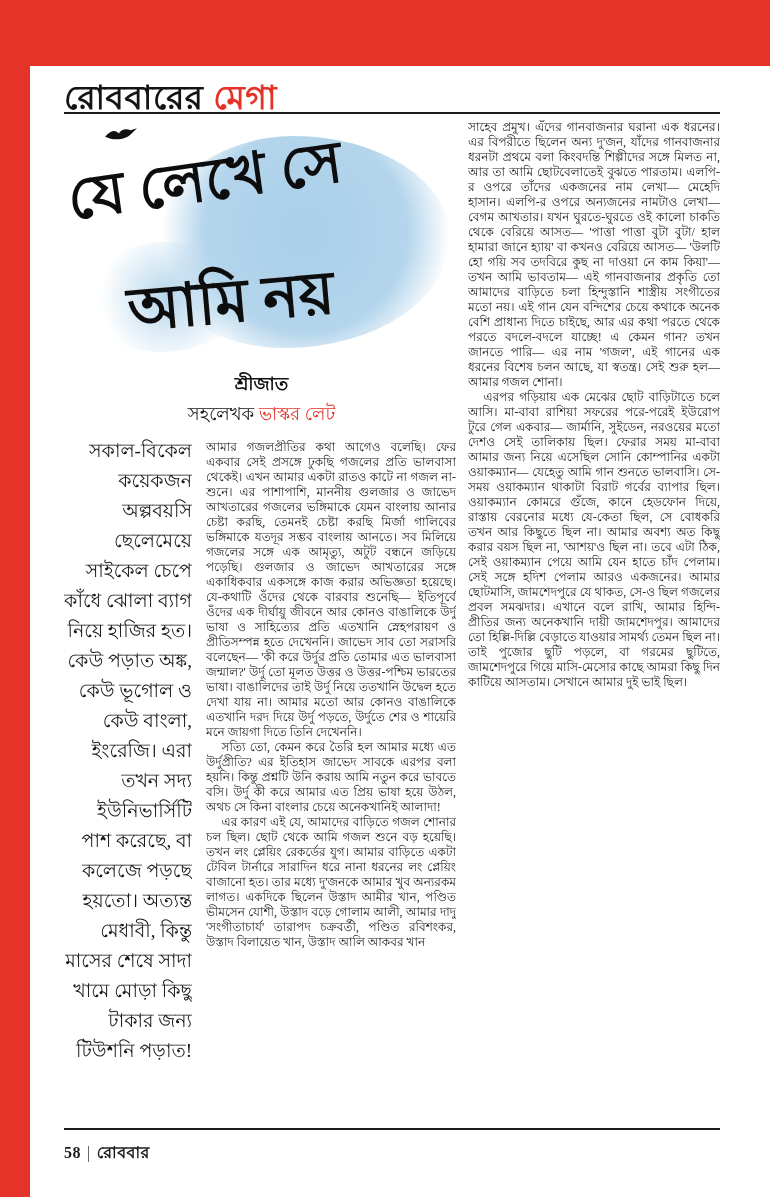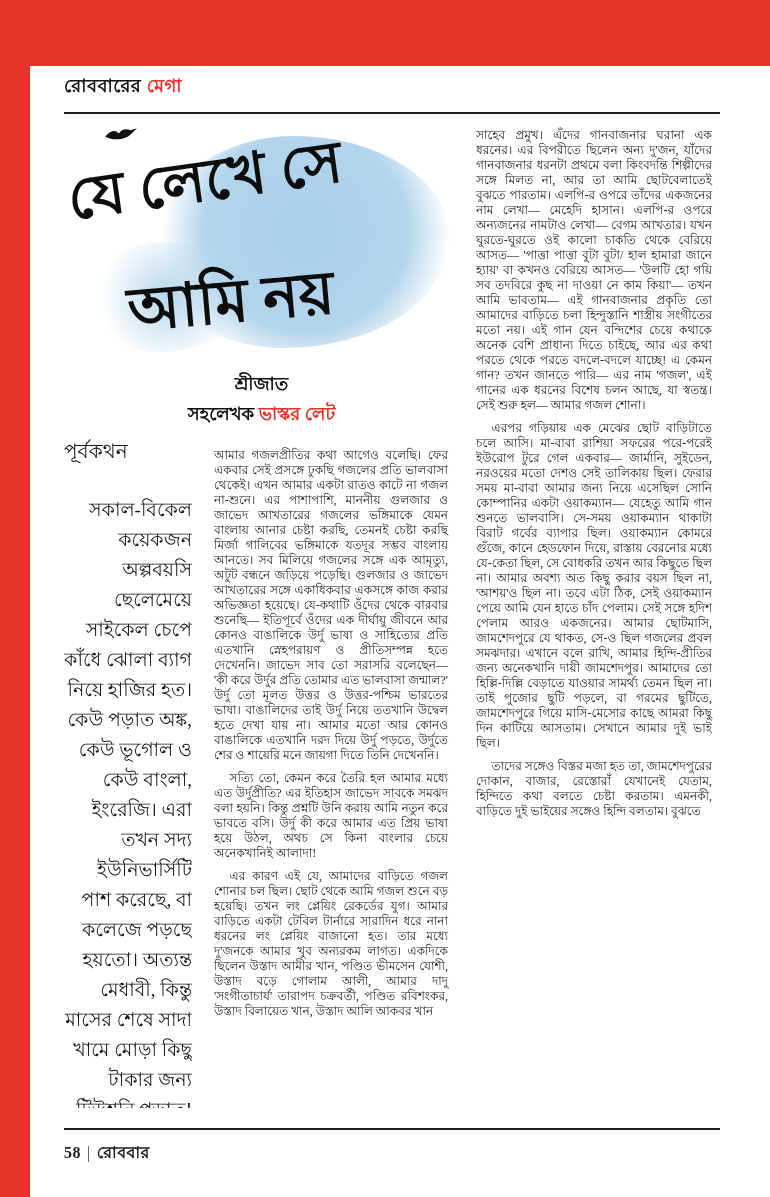--- a/index.html
+++ b/index.html
@@ -10,21 +10,21 @@
     color:#141414;
     position:relative;
     overflow:hidden;
   }
   .band-top{position:absolute;left:0;top:0;width:770px;height:66px;background:#e63329;}
   .band-left{position:absolute;left:0;top:0;width:30px;height:1197px;background:#e63329;}
 
   .masthead{
     position:absolute;left:64px;top:72px;width:656px;
     font-family:"Liberation Sans", sans-serif;
-    font-size:18px;font-weight:bold;letter-spacing:.5px;
+    font-size:33px;font-weight:bold;letter-spacing:.5px;
   }
   .masthead .red{color:#e63329;}
   .rule{position:absolute;left:64px;width:656px;height:2px;background:#1d1d1d;}
   .rule.header{top:112px;}
   .rule.footer{top:1128px;}
 
   .title-art{position:absolute;left:58px;top:122px;width:400px;height:246px;}
   .blob{position:absolute;border-radius:48% 52% 55% 45% / 55% 48% 52% 45%;}
   .blob.big{
     left:92px;top:14px;width:300px;height:212px;
@@ -39,30 +39,30 @@
     font-family:"Liberation Serif", serif;}
   .title-line.l1{left:4px;top:34px;font-size:58px;transform:rotate(-8deg);transform-origin:left top;}
   .title-line.l2{left:66px;top:142px;font-size:60px;transform:rotate(-5deg);transform-origin:left top;}
 
   .author{
     position:absolute;left:64px;top:370px;width:395px;text-align:center;
     font-size:18px;font-weight:bold;color:#111;
   }
   .cowriter{
     position:absolute;left:64px;top:400px;width:395px;text-align:center;
-    font-size:18px;font-weight:bold;color:#111;
+    font-size:18px;font-weight:normal;color:#111;
   }
   .cowriter .red{color:#e63329;}
 
   .intro-col{position:absolute;left:64px;top:436px;width:128px;height:672px;overflow:hidden;}
   .intro-head{font-size:20px;color:#161616;text-align:left;margin:0 0 26px 0;}
   .intro-body{font-size:19px;line-height:30px;text-align:right;color:#161616;}
 
   .body-col{position:absolute;font-size:12px;line-height:15px;text-align:justify;color:#1c1c1c;overflow:hidden;}
-  .body-col p{margin:8px;}
+  .body-col p{margin:0;}
   .body-col p + p{text-indent:1.3em;}
   .col-middle{left:206px;top:440px;width:250px;height:672px;}
   .col-right{left:468px;top:120px;width:252px;height:988px;}
 
   .folio{
     position:absolute;left:64px;top:1140px;
     font-size:16px;color:#1d1d1d;font-weight:bold;letter-spacing:.5px;
   }
   .folio .sep{font-weight:normal;padding:0 6px;color:#444;}
 </style>
@@ -90,32 +90,30 @@
   <div class="title-line l2">আমি নয়</div>
 </div>
 
 <div class="author">শ্রীজাত</div>
 <div class="cowriter">
   <span>সহলেখক</span>
   <span class="red">ভাস্কর লেট</span>
 </div>
 
 <div class="intro-col">
-  <p class="intro-head">পূর্বকথন</p>
   <div class="intro-body">সকাল-বিকেল কয়েকজন অল্পবয়সি ছেলেমেয়ে সাইকেল চেপে কাঁধে ঝোলা ব্যাগ নিয়ে হাজির হত। কেউ পড়াত অঙ্ক, কেউ ভূগোল ও কেউ বাংলা, ইংরেজি। এরা তখন সদ্য ইউনিভার্সিটি পাশ করেছে, বা কলেজে পড়ছে হয়তো। অত্যন্ত মেধাবী, কিন্তু মাসের শেষে সাদা খামে মোড়া কিছু টাকার জন্য টিউশনি পড়াত!</div>
 </div>
 
 <div class="body-col col-middle">
     <p>আমার গজলপ্রীতির কথা আগেও বলেছি। ফের একবার সেই প্রসঙ্গে ঢুকছি গজলের প্রতি ভালবাসা থেকেই। এখন আমার একটা রাতও কাটে না গজল না-শুনে। এর পাশাপাশি, মাননীয় গুলজার ও জাভেদ আখতারের গজলের ভঙ্গিমাকে যেমন বাংলায় আনার চেষ্টা করছি, তেমনই চেষ্টা করছি মির্জা গালিবের ভঙ্গিমাকে যতদূর সম্ভব বাংলায় আনতে। সব মিলিয়ে গজলের সঙ্গে এক আমৃত্যু, অটুট বন্ধনে জড়িয়ে পড়েছি। গুলজার ও জাভেদ আখতারের সঙ্গে একাধিকবার একসঙ্গে কাজ করার অভিজ্ঞতা হয়েছে। যে-কথাটি ওঁদের থেকে বারবার শুনেছি— ইতিপূর্বে ওঁদের এক দীর্ঘায়ু জীবনে আর কোনও বাঙালিকে উর্দু ভাষা ও সাহিত্যের প্রতি এতখানি স্নেহপরায়ণ ও প্রীতিসম্পন্ন হতে দেখেননি। জাভেদ সাব তো সরাসরি বলেছেন— 'কী করে উর্দুর প্রতি তোমার এত ভালবাসা জন্মাল?' উর্দু তো মূলত উত্তর ও উত্তর-পশ্চিম ভারতের ভাষা। বাঙালিদের তাই উর্দু নিয়ে ততখানি উদ্বেল হতে দেখা যায় না। আমার মতো আর কোনও বাঙালিকে এতখানি দরদ দিয়ে উর্দু পড়তে, উর্দুতে শের ও শায়েরি মনে জায়গা দিতে তিনি দেখেননি।</p>
-    <p>সত্যি তো, কেমন করে তৈরি হল আমার মধ্যে এত উর্দুপ্রীতি? এর ইতিহাস জাভেদ সাবকে সমঝদ বলা হয়নি। কিন্তু প্রশ্নটি উনি করায় আমি নতুন করে ভাবতে বসি। উর্দু কী করে আমার এত প্রিয় ভাষা হয়ে উঠল, অথচ সে কিনা বাংলার চেয়ে অনেকখানিই আলাদা!</p>
+    <p>সত্যি তো, কেমন করে তৈরি হল আমার মধ্যে এত উর্দুপ্রীতি? এর ইতিহাস জাভেদ সাবকে এরপর বলা হয়নি। কিন্তু প্রশ্নটি উনি করায় আমি নতুন করে ভাবতে বসি। উর্দু কী করে আমার এত প্রিয় ভাষা হয়ে উঠল, অথচ সে কিনা বাংলার চেয়ে অনেকখানিই আলাদা!</p>
     <p>এর কারণ এই যে, আমাদের বাড়িতে গজল শোনার চল ছিল। ছোট থেকে আমি গজল শুনে বড় হয়েছি। তখন লং প্লেয়িং রেকর্ডের যুগ। আমার বাড়িতে একটা টেবিল টার্নারে সারাদিন ধরে নানা ধরনের লং প্লেয়িং বাজানো হত। তার মধ্যে দু'জনকে আমার খুব অন্যরকম লাগত। একদিকে ছিলেন উস্তাদ আমীর খান, পণ্ডিত ভীমসেন যোশী, উস্তাদ বড়ে গোলাম আলী, আমার দাদু 'সংগীতাচার্য' তারাপদ চক্রবর্তী, পণ্ডিত রবিশংকর, উস্তাদ বিলায়েত খান, উস্তাদ আলি আকবর খান</p>
   </div>
 
 <div class="body-col col-right">
     <p>সাহেব প্রমুখ। এঁদের গানবাজনার ঘরানা এক ধরনের। এর বিপরীতে ছিলেন অন্য দু'জন, যাঁদের গানবাজনার ধরনটা প্রথমে বলা কিংবদন্তি শিল্পীদের সঙ্গে মিলত না, আর তা আমি ছোটবেলাতেই বুঝতে পারতাম। এলপি-র ওপরে তাঁদের একজনের নাম লেখা— মেহেদি হাসান। এলপি-র ওপরে অন্যজনের নামটাও লেখা— বেগম আখতার। যখন ঘুরতে-ঘুরতে ওই কালো চাকতি থেকে বেরিয়ে আসত— 'পাত্তা পাত্তা বুটা বুটা/ হাল হামারা জানে হ্যায়' বা কখনও বেরিয়ে আসত— 'উলটি হো গয়ি সব তদবিরে কুছ না দাওয়া নে কাম কিয়া'— তখন আমি ভাবতাম— এই গানবাজনার প্রকৃতি তো আমাদের বাড়িতে চলা হিন্দুস্তানি শাস্ত্রীয় সংগীতের মতো নয়। এই গান যেন বন্দিশের চেয়ে কথাকে অনেক বেশি প্রাধান্য দিতে চাইছে, আর এর কথা পরতে থেকে পরতে বদলে-বদলে যাচ্ছে! এ কেমন গান? তখন জানতে পারি— এর নাম 'গজল', এই গানের এক ধরনের বিশেষ চলন আছে, যা স্বতন্ত্র। সেই শুরু হল— আমার গজল শোনা।</p>
     <p>এরপর গড়িয়ায় এক মেঝের ছোট বাড়িটাতে চলে আসি। মা-বাবা রাশিয়া সফরের পরে-পরেই ইউরোপ টুরে গেল একবার— জার্মানি, সুইডেন, নরওয়ের মতো দেশও সেই তালিকায় ছিল। ফেরার সময় মা-বাবা আমার জন্য নিয়ে এসেছিল সোনি কোম্পানির একটা ওয়াকম্যান— যেহেতু আমি গান শুনতে ভালবাসি। সে-সময় ওয়াকম্যান থাকাটা বিরাট গর্বের ব্যাপার ছিল। ওয়াকম্যান কোমরে গুঁজে, কানে হেডফোন দিয়ে, রাস্তায় বেরনোর মধ্যে যে-কেতা ছিল, সে বোধকরি তখন আর কিছুতে ছিল না। আমার অবশ্য অত কিছু করার বয়স ছিল না, 'আশয়'ও ছিল না। তবে এটা ঠিক, সেই ওয়াকম্যান পেয়ে আমি যেন হাতে চাঁদ পেলাম। সেই সঙ্গে হদিশ পেলাম আরও একজনের। আমার ছোটমাসি, জামশেদপুরে যে থাকত, সে-ও ছিল গজলের প্রবল সমঝদার। এখানে বলে রাখি, আমার হিন্দি-প্রীতির জন্য অনেকখানি দায়ী জামশেদপুর। আমাদের তো হিল্লি-দিল্লি বেড়াতে যাওয়ার সামর্থ্য তেমন ছিল না। তাই পুজোর ছুটি পড়লে, বা গরমের ছুটিতে, জামশেদপুরে গিয়ে মাসি-মেসোর কাছে আমরা কিছু দিন কাটিয়ে আসতাম। সেখানে আমার দুই ভাই ছিল।</p>
-    <p>তাদের সঙ্গেও বিস্তর মজা হত তা, জামশেদপুরের দোকান, বাজার, রেস্তোরাঁ যেখানেই যেতাম, হিন্দিতে কথা বলতে চেষ্টা করতাম। এমনকী, বাড়িতে দুই ভাইয়ের সঙ্গেও হিন্দি বলতাম। বুঝতে</p>
   </div>
 
 <div class="rule footer"></div>
 <div class="folio">
   <span>58</span><span class="sep">|</span><span>রোববার</span>
 </div>
 
 </body></html>

